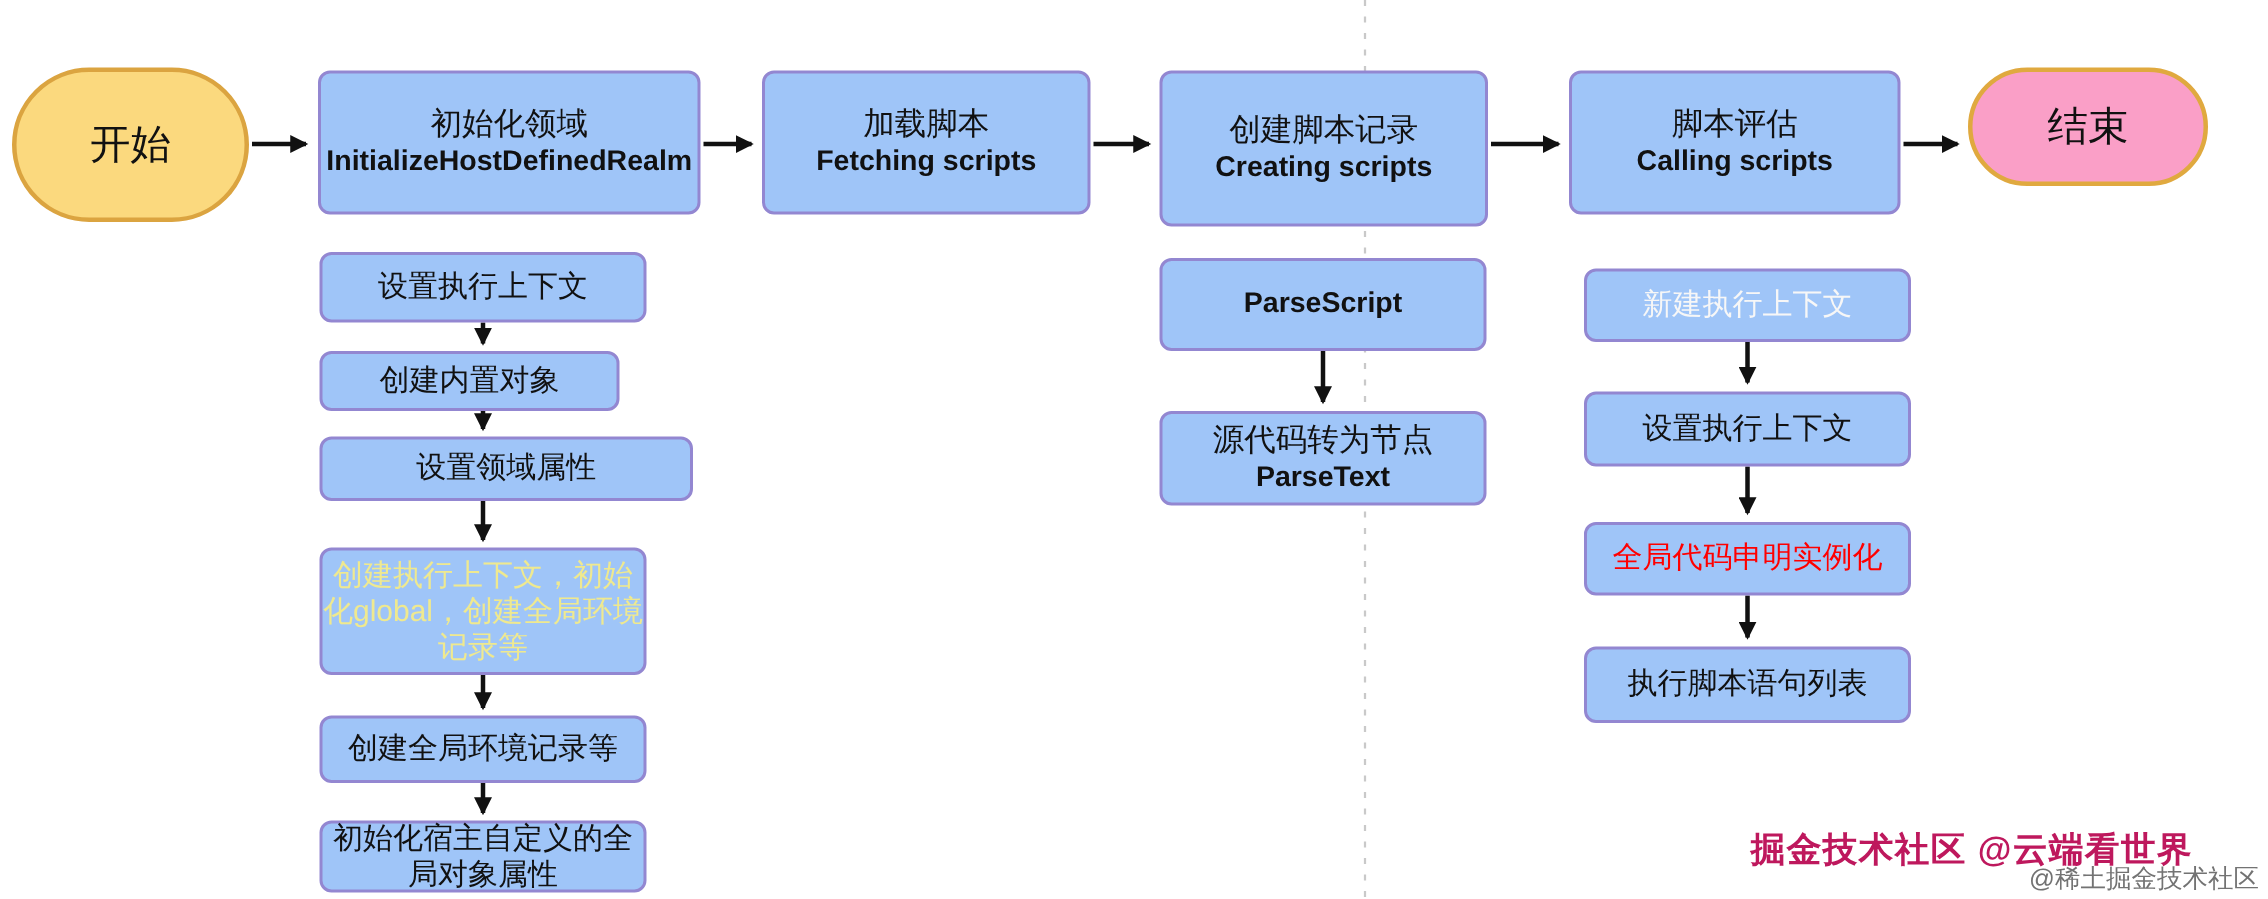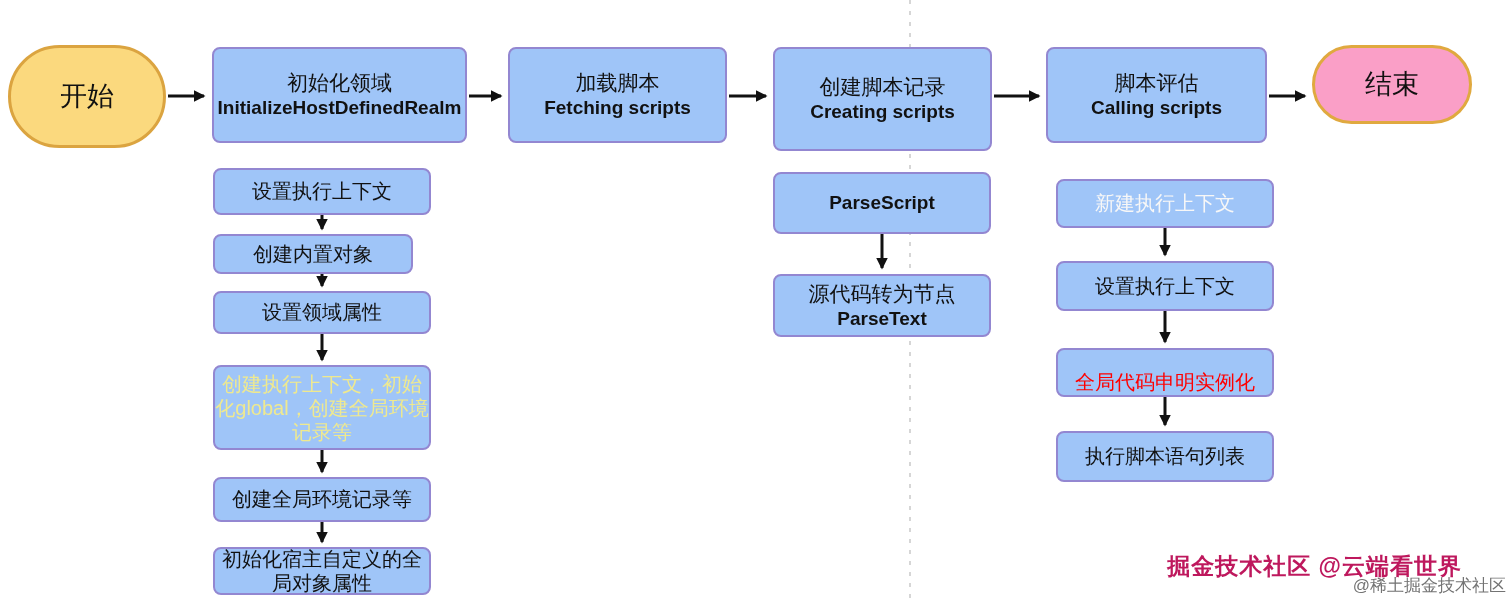--- a/index.html
+++ b/index.html
@@ -49,21 +49,21 @@
   .terminal.start {
     background: var(--start-fill);
     border: 3px solid var(--start-border);
   }
   .terminal.end {
     background: var(--end-fill);
     border: 3px solid var(--end-border);
   }
   .yellow-text { color: var(--text-yellow); }
   .white-text  { color: var(--text-white); }
-  .red-text    { color: var(--text-red); justify-content: flex-end; }
+  .red-text    { color: var(--text-red); }
   .tight { line-height: 1.2; }
   .watermark-primary {
     position: absolute;
     top: 551px;
     right: 50px;
     font-size: 23px;
     font-weight: bold;
     letter-spacing: 1px;
     color: #be185d;
     text-shadow: 2px 2px 0 rgba(255,255,255,0.95);
@@ -139,21 +139,21 @@
     <div class="title">脚本评估</div>
     <div class="subtitle">Calling scripts</div>
   </div>
 
   <div class="node" style="left:213px;top:168px;width:218px;height:47px">
     <span>设置执行上下文</span>
   </div>
   <div class="node" style="left:213px;top:234px;width:200px;height:40px">
     <span>创建内置对象</span>
   </div>
-  <div class="node" style="left:213px;top:291px;width:218px;height:43px">
+  <div class="node" style="left:213px;top:291px;width:249px;height:43px">
     <span>设置领域属性</span>
   </div>
   <div class="node yellow-text tight" style="left:213px;top:365px;width:218px;height:85px">
     <span>创建执行上下文，初始化global，创建全局环境记录等</span>
   </div>
   <div class="node" style="left:213px;top:477px;width:218px;height:45px">
     <span>创建全局环境记录等</span>
   </div>
   <div class="node tight" style="left:213px;top:547px;width:218px;height:48px">
     <span>初始化宿主自定义的全局对象属性</span>

